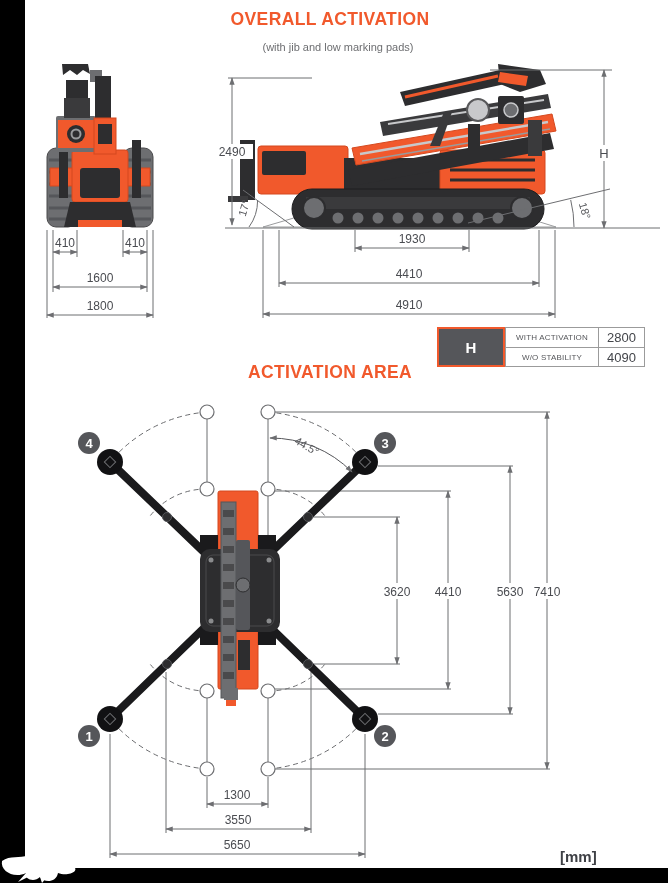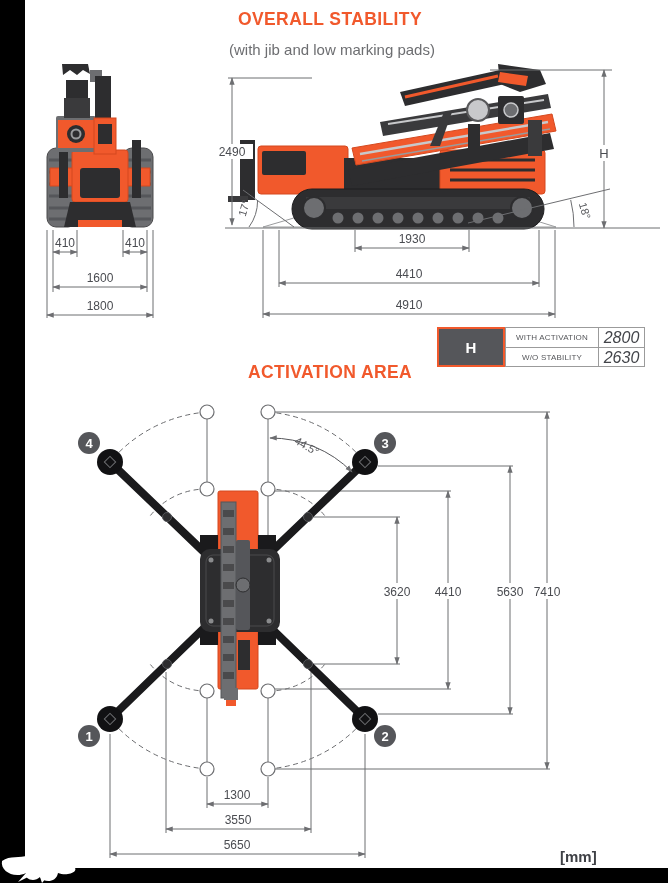--- a/index.html
+++ b/index.html
@@ -2,37 +2,37 @@
 <html><head>
 <meta charset="utf-8">
 <style>
   html,body{margin:0;padding:0;background:#ffffff;}
   #stage{position:relative;width:668px;height:883px;background:#ffffff;overflow:hidden;
          font-family:"Liberation Sans", sans-serif;}
   .title{position:absolute;left:110px;width:440px;text-align:center;color:#F1592C;
          font-weight:bold;font-size:17.5px;letter-spacing:.4px;}
   #main-title{top:9px;}
   #stability-title{top:362px;}
-  .subtitle{position:absolute;left:112px;width:440px;top:41px;text-align:center;
-            color:#6D6E71;font-size:15px;}
+  .subtitle{position:absolute;left:118px;width:440px;top:41px;text-align:center;
+            color:#6D6E71;font-size:11px;}
   #units{position:absolute;left:560px;top:848px;width:95px;text-align:left;
          font-weight:bold;font-size:15px;color:#3F4146;}
   
   #h-table{position:absolute;left:437px;top:327px;width:208px;height:40px;}
   #h-cell{position:absolute;left:0;top:0;width:64px;height:36px;background:#55565A;
           border:2px solid #F1592C;color:#fff;font-weight:bold;font-size:15px;
           display:flex;align-items:center;justify-content:center;}
   #h-rows{position:absolute;left:68px;top:0;width:138px;height:38px;
           border:1px solid #9B9B9B;}
   .h-row{display:flex;height:19px;}
   .h-row.first{border-bottom:1px solid #9B9B9B;}
   .h-label{width:92px;border-right:1px solid #9B9B9B;display:flex;align-items:center;
            justify-content:center;font-size:8px;letter-spacing:.2px;color:#55565A;}
   .h-value{width:45px;display:flex;align-items:center;justify-content:center;
-           font-size:16px;color:#43454A;font-style:italic;}
+           font-size:13px;color:#43454A;}
   
   #left-bar{position:absolute;left:0;top:0;width:25px;height:883px;background:#000;}
   #bottom-bar{position:absolute;left:0;top:868px;width:668px;height:15px;background:#000;}
   #splat{position:absolute;left:0;top:833px;z-index:5;}
   svg text{font-family:"Liberation Sans", sans-serif;fill:#4A4C51;}
   .dim{font-size:12px;}
   .dim-sm{font-size:11px;fill:#55565A;}
   .badge-num{font-size:13px;font-weight:bold;fill:#ffffff;}
 </style>
 </head>
@@ -339,34 +339,34 @@
     <g stroke="#6D6E71" stroke-width="1">
       <line x1="207" y1="804" x2="268" y2="804" marker-start="url(#ar)" marker-end="url(#ar)"></line>
       <line x1="166" y1="829" x2="311" y2="829" marker-start="url(#ar)" marker-end="url(#ar)"></line>
       <line x1="110" y1="854" x2="365" y2="854" marker-start="url(#ar)" marker-end="url(#ar)"></line>
     </g>
     <text class="dim" x="237" y="799" text-anchor="middle">1300</text>
     <text class="dim" x="238" y="824" text-anchor="middle">3550</text>
     <text class="dim" x="237" y="849" text-anchor="middle">5650</text>
   </svg>
 
-  <div class="title" id="main-title">OVERALL STABILITY</div>
+  <div class="title" id="main-title">OVERALL ACTIVATION</div>
   <div class="subtitle">(with jib and low marking pads)</div>
   <div class="title" id="stability-title">ACTIVATION AREA</div>
 
   <div id="h-table">
     <div id="h-cell">H</div>
     <div id="h-rows">
       <div class="h-row first">
         <div class="h-label">WITH ACTIVATION</div>
         <div class="h-value">2800</div>
       </div>
       <div class="h-row">
         <div class="h-label">W/O STABILITY</div>
-        <div class="h-value">2630</div>
+        <div class="h-value">4090</div>
       </div>
     </div>
   </div>
 
   <div id="units">[mm]</div>
 
   <div id="left-bar"></div>
   <div id="bottom-bar"></div>
   <svg id="splat" width="130" height="50" viewBox="0 0 130 50">
     <path d="M2,28 C10,22 20,26 28,22 C24,16 36,12 46,18 C54,8 66,14 62,24 C76,20 84,28 72,32

